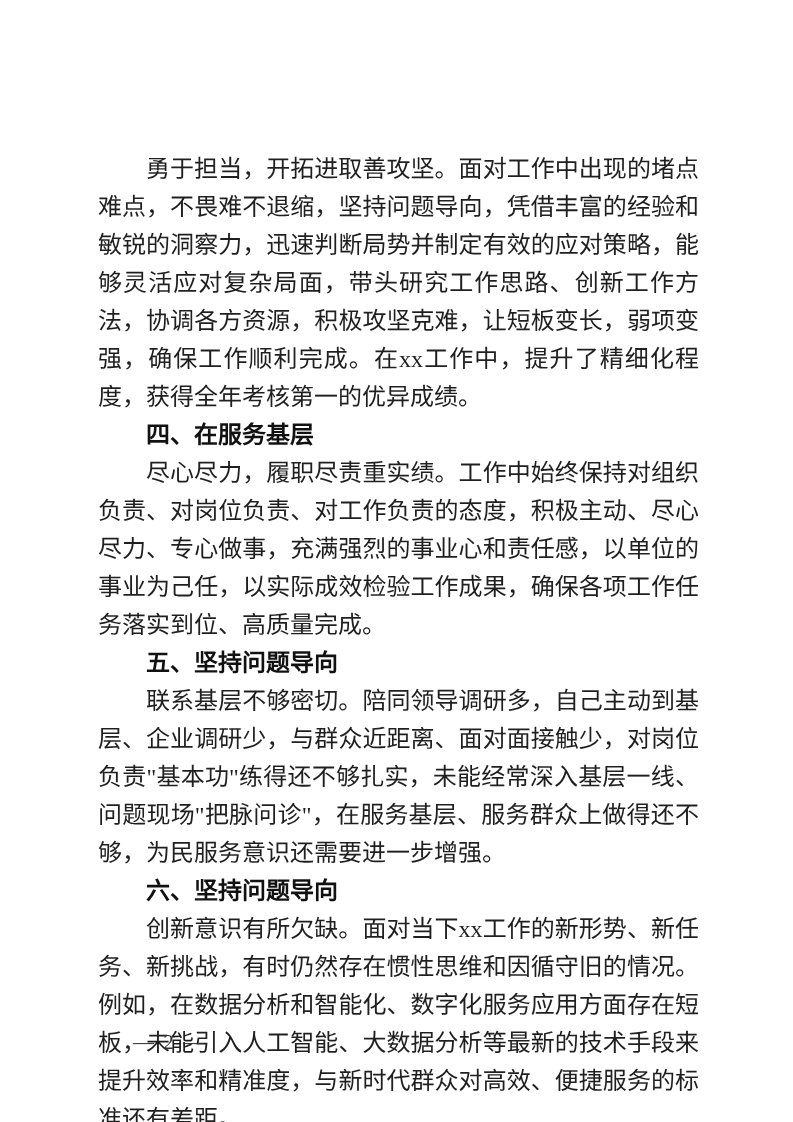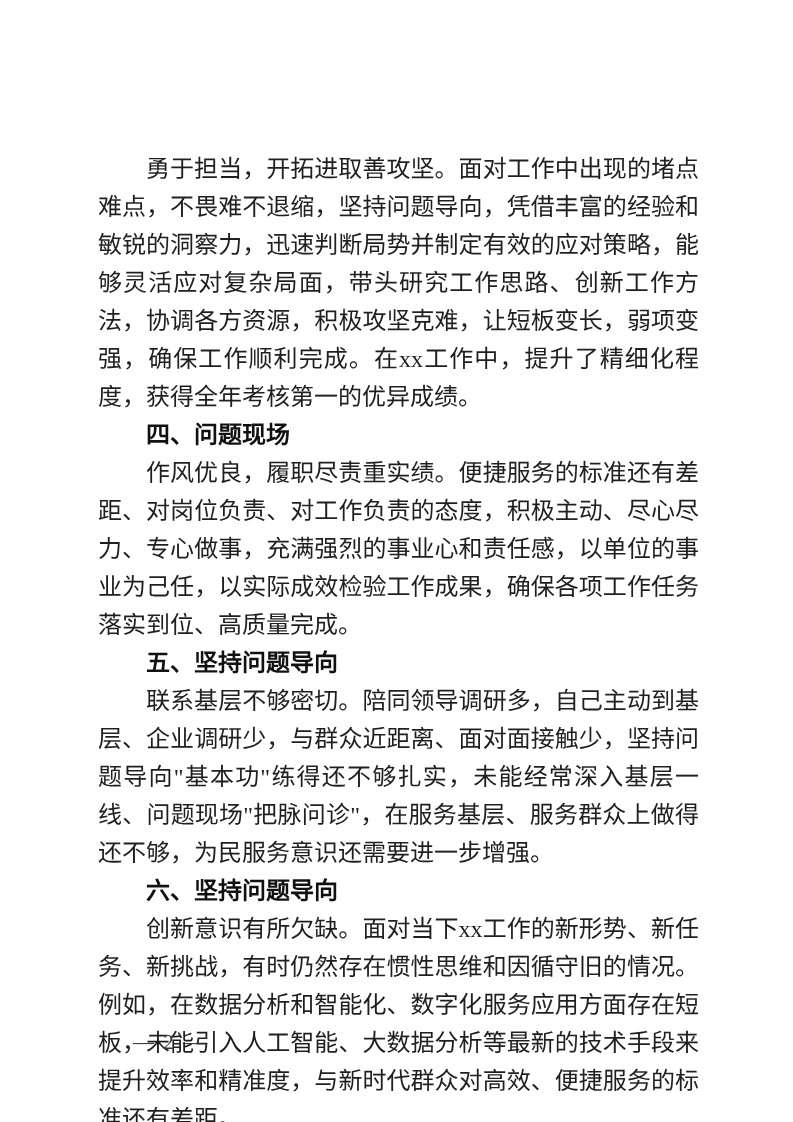--- a/index.html
+++ b/index.html
@@ -50,21 +50,21 @@
     color: #333333;
     letter-spacing: 2px;
   }
 </style>
 </head>
 <body>
 
 <div class="page">
   <div class="content">
     <p class="para">勇于担当，开拓进取善攻坚。面对工作中出现的堵点难点，不畏难不退缩，坚持问题导向，凭借丰富的经验和敏锐的洞察力，迅速判断局势并制定有效的应对策略，能够灵活应对复杂局面，带头研究工作思路、创新工作方法，协调各方资源，积极攻坚克难，让短板变长，弱项变强，确保工作顺利完成。在xx工作中，提升了精细化程度，获得全年考核第一的优异成绩。</p>
-    <h2 class="heading">四、问题现场</h2>
-    <p class="para">作风优良，履职尽责重实绩。便捷服务的标准还有差距、对岗位负责、对工作负责的态度，积极主动、尽心尽力、专心做事，充满强烈的事业心和责任感，以单位的事业为己任，以实际成效检验工作成果，确保各项工作任务落实到位、高质量完成。</p>
+    <h2 class="heading">四、在服务基层</h2>
+    <p class="para">尽心尽力，履职尽责重实绩。工作中始终保持对组织负责、对岗位负责、对工作负责的态度，积极主动、尽心尽力、专心做事，充满强烈的事业心和责任感，以单位的事业为己任，以实际成效检验工作成果，确保各项工作任务落实到位、高质量完成。</p>
     <h2 class="heading">五、坚持问题导向</h2>
-    <p class="para">联系基层不够密切。陪同领导调研多，自己主动到基层、企业调研少，与群众近距离、面对面接触少，坚持问题导向"基本功"练得还不够扎实，未能经常深入基层一线、问题现场"把脉问诊"，在服务基层、服务群众上做得还不够，为民服务意识还需要进一步增强。</p>
+    <p class="para">联系基层不够密切。陪同领导调研多，自己主动到基层、企业调研少，与群众近距离、面对面接触少，对岗位负责"基本功"练得还不够扎实，未能经常深入基层一线、问题现场"把脉问诊"，在服务基层、服务群众上做得还不够，为民服务意识还需要进一步增强。</p>
     <h2 class="heading">六、坚持问题导向</h2>
     <p class="para">创新意识有所欠缺。面对当下xx工作的新形势、新任务、新挑战，有时仍然存在惯性思维和因循守旧的情况。例如，在数据分析和智能化、数字化服务应用方面存在短板，未能引入人工智能、大数据分析等最新的技术手段来提升效率和精准度，与新时代群众对高效、便捷服务的标准还有差距。</p>
   </div>
   <div class="footer">— 2 —</div>
 </div>
 
 </body></html>

